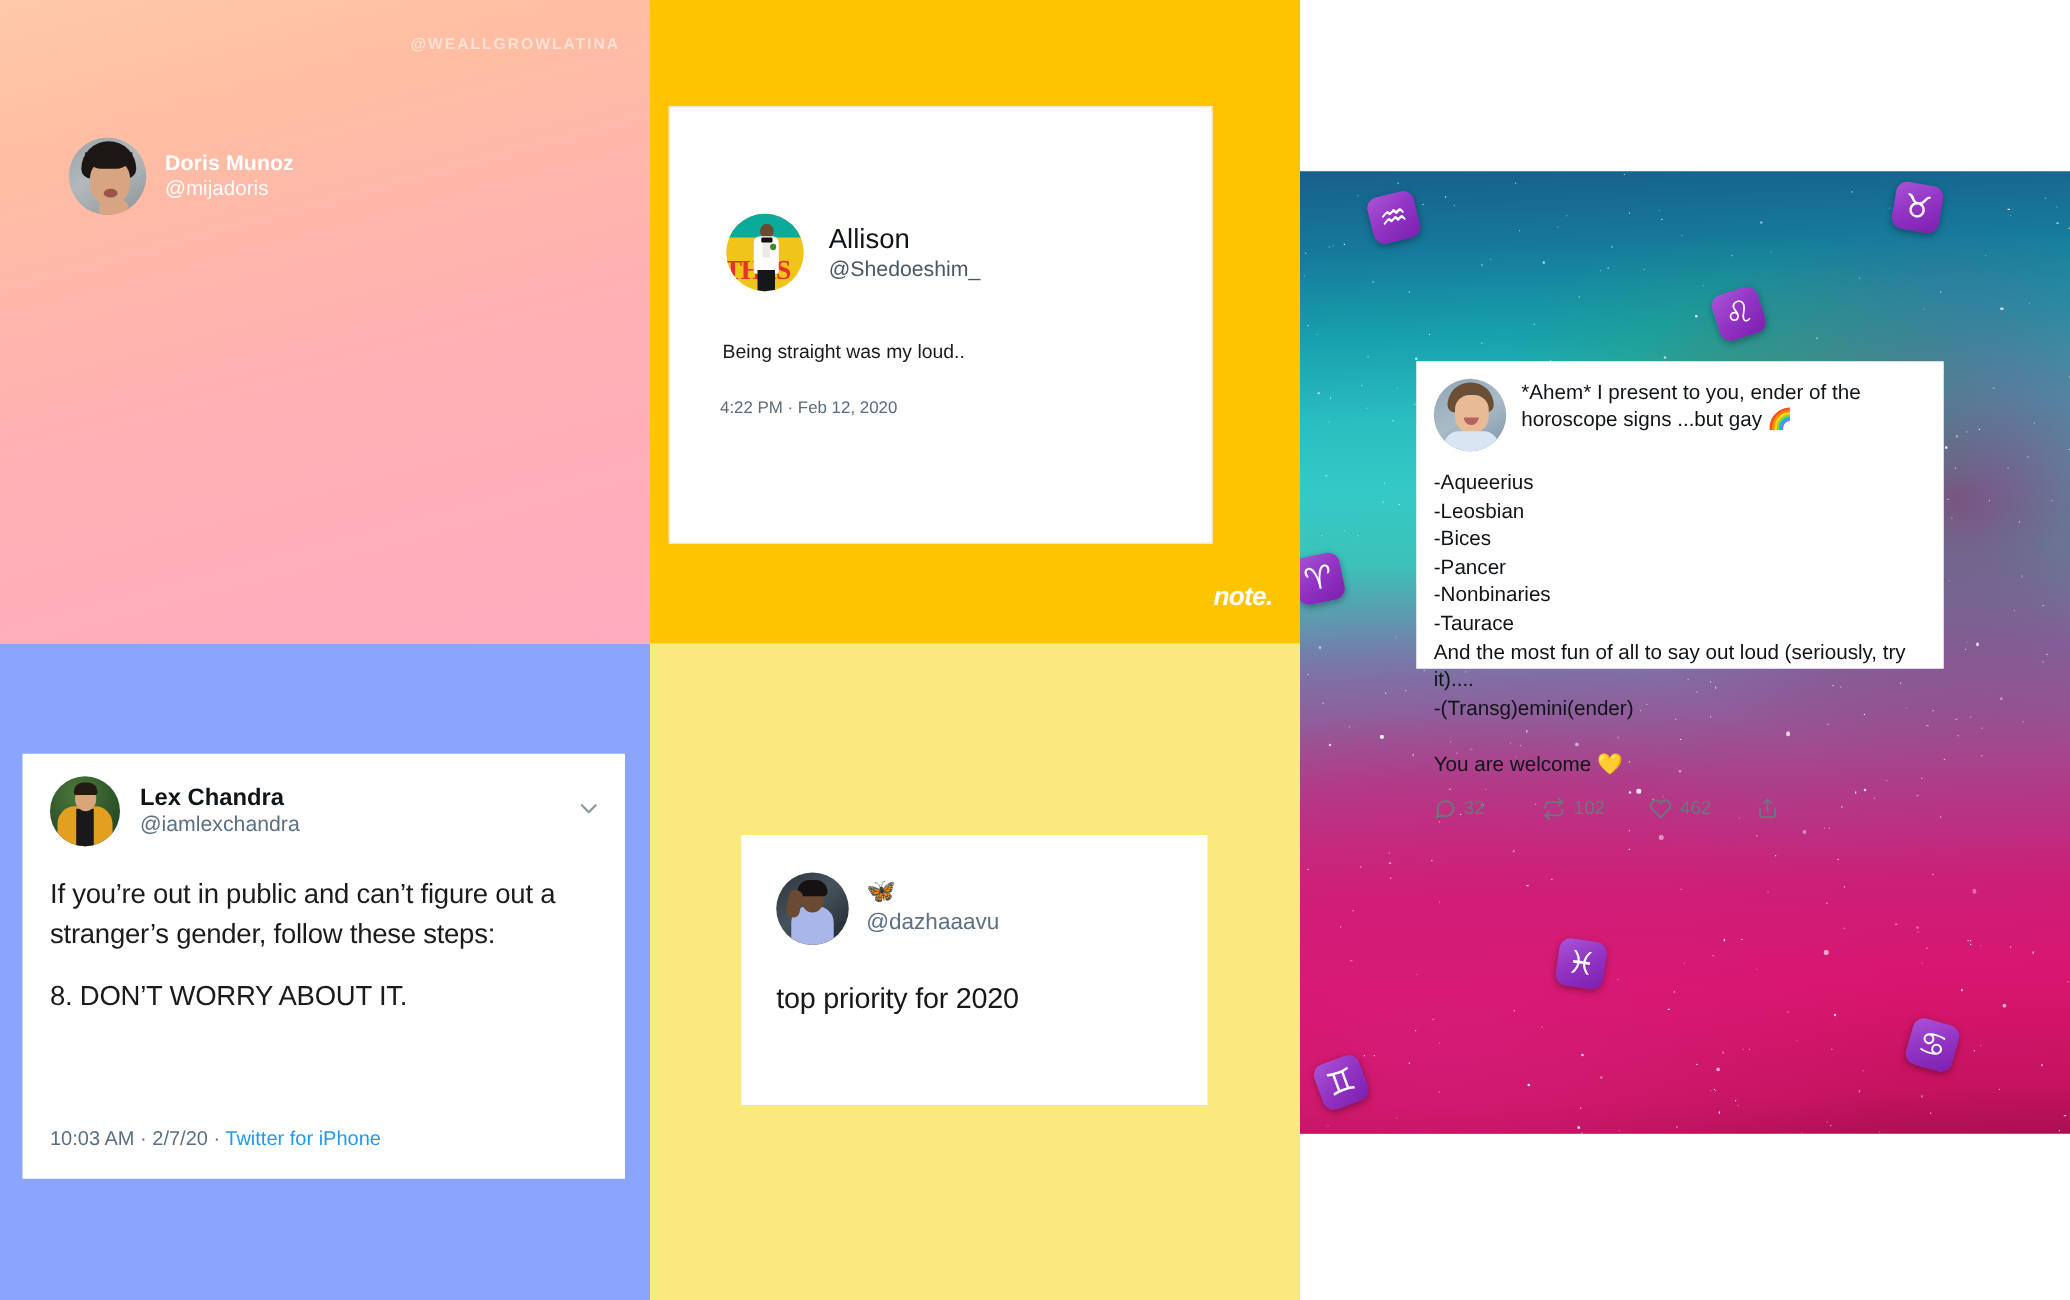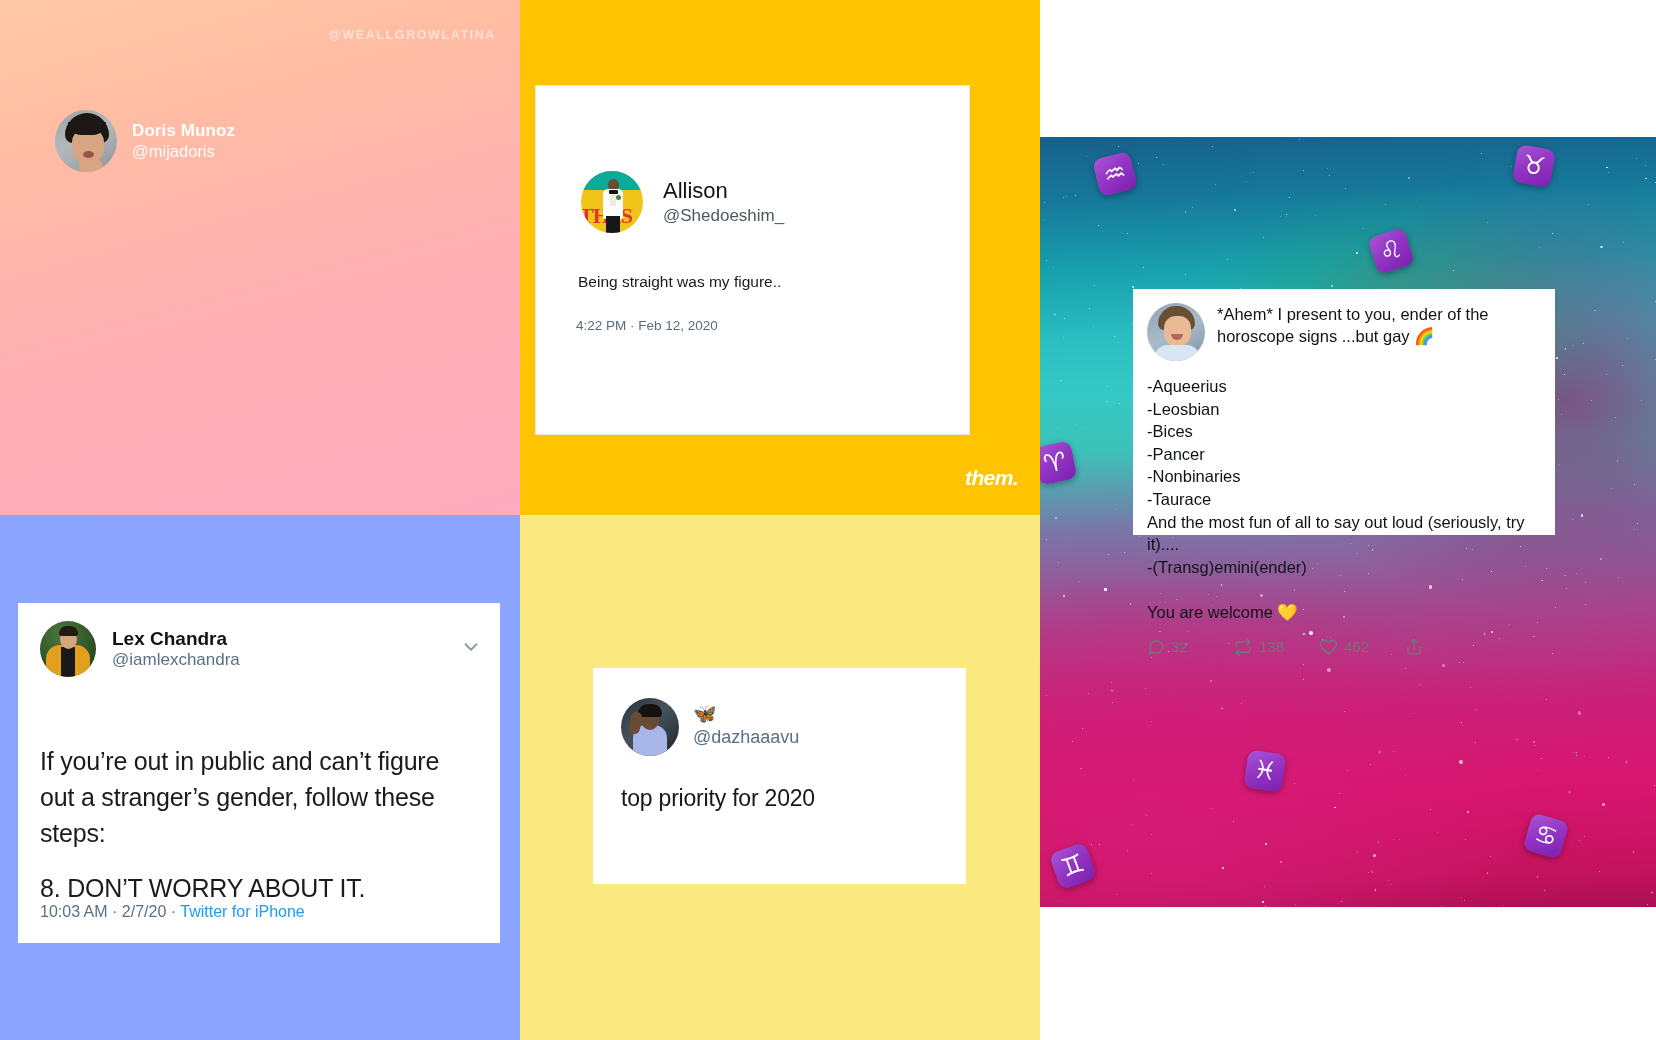--- a/index.html
+++ b/index.html
@@ -123,21 +123,21 @@
   }
   .lex-avatar .shirt { position:absolute; left:21px; top:26px; width:14px; height:32px; background:#19191b; }
   .lex-avatar .face3 { position:absolute; left:20px; top:8px; width:17px; height:20px; border-radius:50%; background:#d9a67c; }
   .lex-avatar .hair3 { position:absolute; left:19px; top:5px; width:19px; height:10px; border-radius:9px 9px 3px 3px; background:#241a14; }
   .lex-names { margin-left:16px; line-height:1.22; }
   .lex-name { font-size:19px; font-weight:700; color:#0f1419; }
   .lex-handle { font-size:17px; color:#5b7083; }
   .lex-caret { margin-left:auto; color:#8899a6; }
   .lex-body {
     position:absolute; left:22px; top:96px; width:430px;
-    font-size:25px; line-height:1.44; color:#1b1b1d; letter-spacing:-0.2px;margin-top:44px;
+    font-size:22px; line-height:1.44; color:#1b1b1d; letter-spacing:-0.2px;
   }
   .lex-body .step { margin-top:19px; }
   .lex-meta {
     position:absolute; left:22px; bottom:22px;
     font-size:16px; color:#5b7083;
   }
   .lex-meta .src { color:#1d9bf0; }
 
   
   .panel-dazha {
@@ -248,24 +248,24 @@
             <div class="lapel"></div>
           <div class="bow"></div>
             <div class="flower"></div>
             <div class="pants"></div>
         </div>
         <div class="allison-names">
           <div class="allison-name">Allison</div>
           <div class="allison-handle">@Shedoeshim_</div>
         </div>
       </div>
-      <div class="allison-tweet">Being straight was my figure..</div>
+      <div class="allison-tweet">Being straight was my loud..</div>
       <div class="allison-time">4:22 PM · Feb 12, 2020</div>
     </div>
-    <div class="them-logo">them.</div>
+    <div class="them-logo">note.</div>
   </div>
 
   <div class="panel-lex">
     <div class="lex-card">
       <div class="lex-head">
         <div class="lex-avatar">
           <div class="jacket"></div>
             <div class="shirt"></div>
           <div class="face3"></div>
             <div class="hair3"></div>
@@ -685,21 +685,21 @@
         </div>
         <div class="ash-act">
           <span>
             <svg width="20" height="18" viewBox="0 0 24 24" fill="none" stroke="#6e767d" stroke-width="2" stroke-linecap="round" stroke-linejoin="round">
                 <polyline points="17 1 21 5 17 9"></polyline>
                 <path d="M3 11V9a4 4 0 0 1 4-4h14"></path>
                 <polyline points="7 23 3 19 7 15"></polyline>
                 <path d="M21 13v2a4 4 0 0 1-4 4H3"></path>
               </svg>
           </span>
-          <span>138</span>
+          <span>102</span>
         </div>
         <div class="ash-act">
           <span>
             <svg width="19" height="18" viewBox="0 0 24 24" fill="none" stroke="#6e767d" stroke-width="2">
                 <path d="M20.8 4.6a5.5 5.5 0 0 0-7.8 0L12 5.7l-1-1.1a5.5 5.5 0 0 0-7.8 7.8l1 1.1L12 21.2l7.8-7.7 1-1.1a5.5 5.5 0 0 0 0-7.8z"></path>
               </svg>
           </span>
           <span>462</span>
         </div>
         <div class="ash-act">

